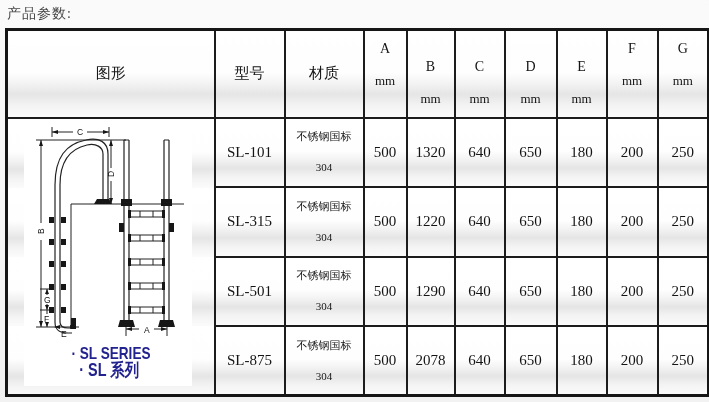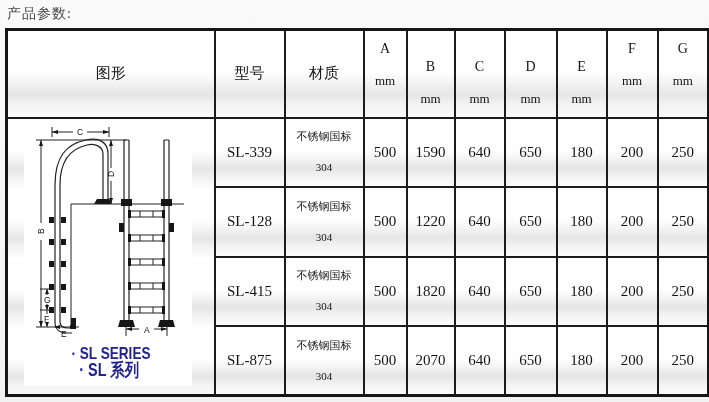--- a/index.html
+++ b/index.html
@@ -216,57 +216,57 @@
               <text class="lbl" transform="rotate(-90 87 51)" x="84" y="54">D</text>
               <text class="lbl" x="20" y="180">G</text>
               <text class="lbl" x="20" y="199">F</text>
               <text class="lbl" x="37" y="214">E</text>
               <text class="lbl" x="120" y="210">A</text>
             </svg>
             <div class="series-en">· SL SERIES</div>
             <div class="series-cn">· SL 系列</div>
           </div>
         </td>
-        <td>SL-339</td>
-        <td class="mat"><span>不锈钢国标</span><br><span>304</span></td>
-        <td>500</td>
-        <td>1590</td>
-        <td>640</td>
-        <td>650</td>
-        <td>180</td>
-        <td>200</td>
-        <td>250</td>
-      </tr>
-      <tr>
-        <td>SL-128</td>
+        <td>SL-101</td>
+        <td class="mat"><span>不锈钢国标</span><br><span>304</span></td>
+        <td>500</td>
+        <td>1320</td>
+        <td>640</td>
+        <td>650</td>
+        <td>180</td>
+        <td>200</td>
+        <td>250</td>
+      </tr>
+      <tr>
+        <td>SL-315</td>
         <td class="mat"><span>不锈钢国标</span><br><span>304</span></td>
         <td>500</td>
         <td>1220</td>
         <td>640</td>
         <td>650</td>
         <td>180</td>
         <td>200</td>
         <td>250</td>
       </tr>
       <tr>
-        <td>SL-415</td>
-        <td class="mat"><span>不锈钢国标</span><br><span>304</span></td>
-        <td>500</td>
-        <td>1820</td>
+        <td>SL-501</td>
+        <td class="mat"><span>不锈钢国标</span><br><span>304</span></td>
+        <td>500</td>
+        <td>1290</td>
         <td>640</td>
         <td>650</td>
         <td>180</td>
         <td>200</td>
         <td>250</td>
       </tr>
       <tr>
         <td>SL-875</td>
         <td class="mat"><span>不锈钢国标</span><br><span>304</span></td>
         <td>500</td>
-        <td>2070</td>
+        <td>2078</td>
         <td>640</td>
         <td>650</td>
         <td>180</td>
         <td>200</td>
         <td>250</td>
       </tr>
     </tbody>
   </table>
 </div>
 

